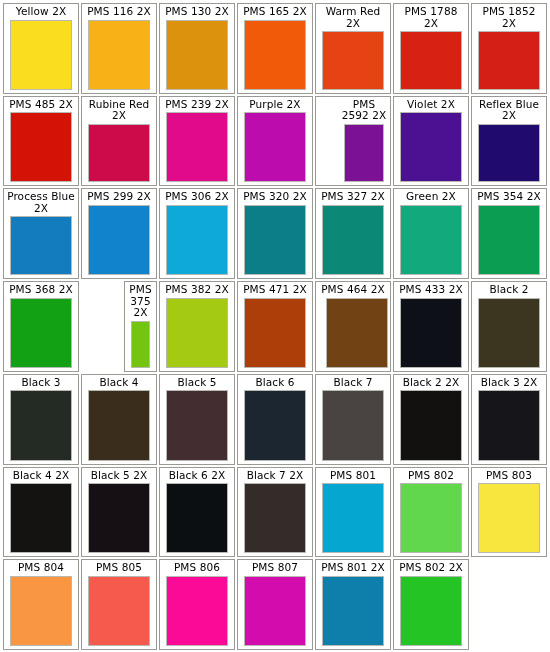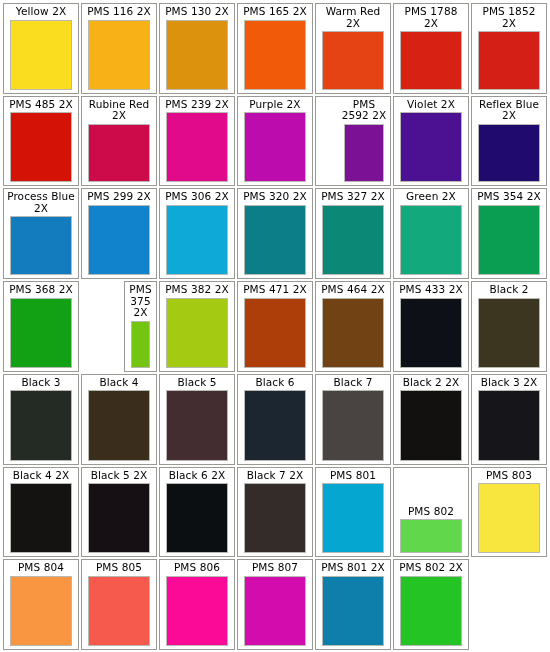--- a/index.html
+++ b/index.html
@@ -157,21 +157,21 @@
       <div class="swatch-chip" title="PMS 375 2X" style="background: rgb(116, 196, 18); border-color: rgb(185, 185, 179);"></div>
     </div>
     <div class="swatch-cell" style="border-color: rgb(154, 154, 148);">
       <div class="swatch-label" style="color: rgb(0, 0, 0);">PMS 382 2X</div>
       <div class="swatch-chip" title="PMS 382 2X" style="background: rgb(165, 202, 18); border-color: rgb(185, 185, 179);"></div>
     </div>
     <div class="swatch-cell" style="border-color: rgb(154, 154, 148);">
       <div class="swatch-label" style="color: rgb(0, 0, 0);">PMS 471 2X</div>
       <div class="swatch-chip" title="PMS 471 2X" style="background: rgb(173, 61, 9); border-color: rgb(185, 185, 179);"></div>
     </div>
-    <div class="swatch-cell" style="border-color: rgb(154, 154, 148);">
+    <div class="swatch-cell" style="border-color: rgb(154, 154, 148); align-items: flex-end;">
       <div class="swatch-label" style="color: rgb(0, 0, 0);">PMS 464 2X</div>
       <div class="swatch-chip" title="PMS 464 2X" style="background: rgb(113, 66, 20); border-color: rgb(185, 185, 179);"></div>
     </div>
     <div class="swatch-cell" style="border-color: rgb(154, 154, 148);">
       <div class="swatch-label" style="color: rgb(0, 0, 0);">PMS 433 2X</div>
       <div class="swatch-chip" title="PMS 433 2X" style="background: rgb(13, 17, 23); border-color: rgb(185, 185, 179);"></div>
     </div>
     <div class="swatch-cell" style="border-color: rgb(154, 154, 148);">
       <div class="swatch-label" style="color: rgb(0, 0, 0);">Black 2</div>
       <div class="swatch-chip" title="Black 2" style="background: rgb(60, 53, 32); border-color: rgb(185, 185, 179);"></div>
@@ -218,21 +218,21 @@
     </div>
     <div class="swatch-cell" style="border-color: rgb(154, 154, 148);">
       <div class="swatch-label" style="color: rgb(0, 0, 0);">Black 7 2X</div>
       <div class="swatch-chip" title="Black 7 2X" style="background: rgb(52, 44, 40); border-color: rgb(185, 185, 179);"></div>
     </div>
     <div class="swatch-cell" style="border-color: rgb(154, 154, 148);">
       <div class="swatch-label" style="color: rgb(0, 0, 0);">PMS 801</div>
       <div class="swatch-chip" title="PMS 801" style="background: rgb(5, 166, 207); border-color: rgb(185, 185, 179);"></div>
     </div>
     <div class="swatch-cell" style="border-color: rgb(154, 154, 148);">
-      <div class="swatch-label" style="color: rgb(0, 0, 0); margin-top: 36px;">PMS 802</div>
+      <div class="swatch-label" style="color: rgb(0, 0, 0);">PMS 802</div>
       <div class="swatch-chip" title="PMS 802" style="background: rgb(97, 216, 75); border-color: rgb(185, 185, 179);"></div>
     </div>
     <div class="swatch-cell" style="border-color: rgb(154, 154, 148);">
       <div class="swatch-label" style="color: rgb(0, 0, 0);">PMS 803</div>
       <div class="swatch-chip" title="PMS 803" style="background: rgb(248, 230, 63); border-color: rgb(185, 185, 179);"></div>
     </div>
     <div class="swatch-cell" style="border-color: rgb(154, 154, 148);">
       <div class="swatch-label" style="color: rgb(0, 0, 0);">PMS 804</div>
       <div class="swatch-chip" title="PMS 804" style="background: rgb(249, 150, 65); border-color: rgb(185, 185, 179);"></div>
     </div>

